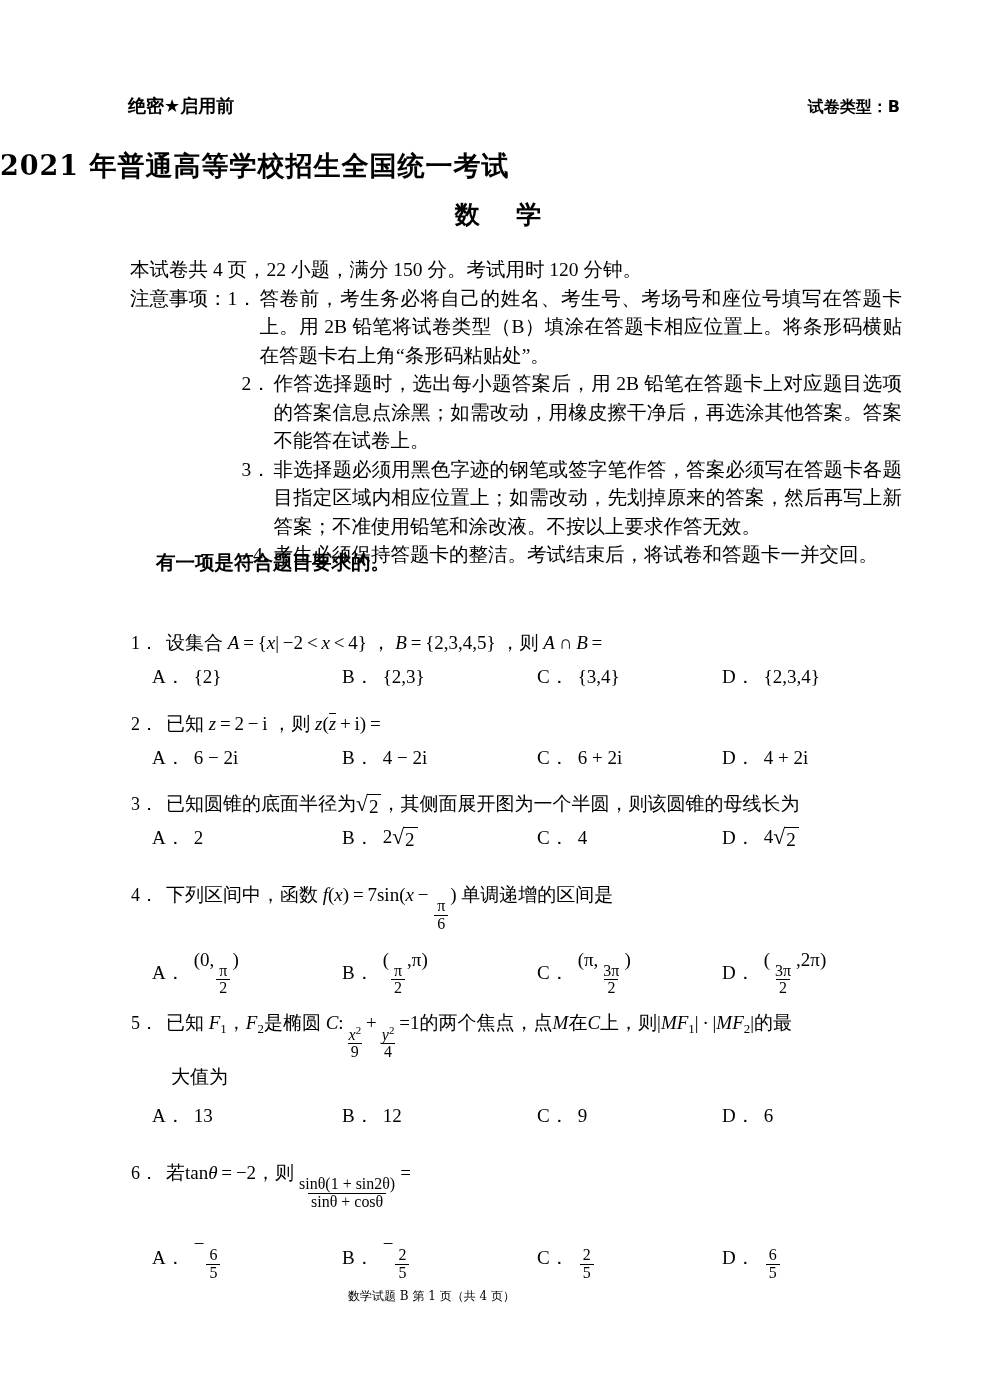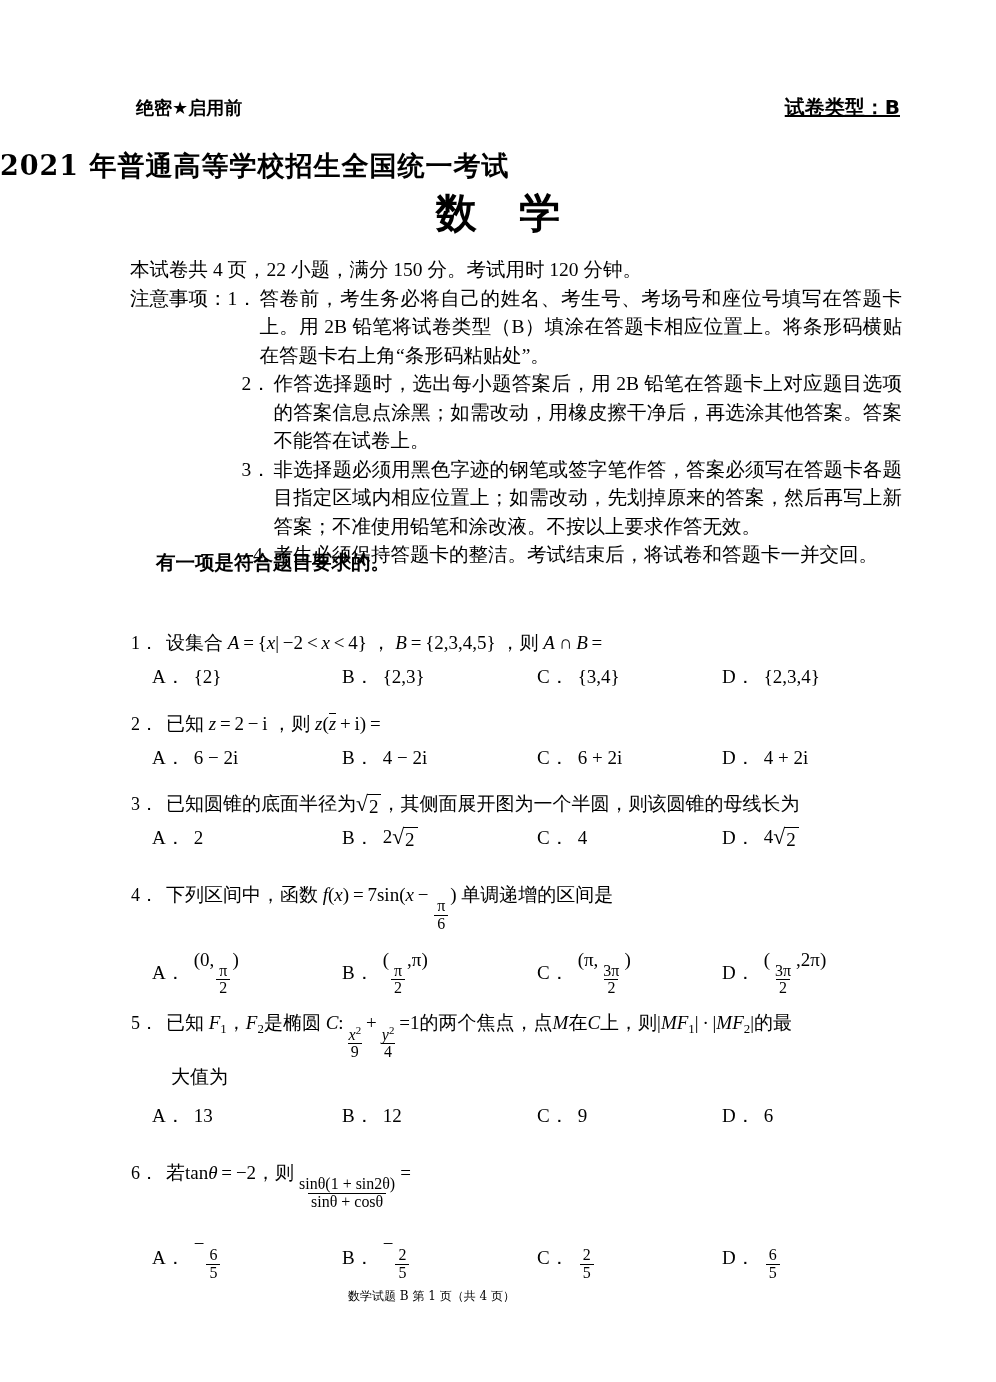--- a/index.html
+++ b/index.html
@@ -32,47 +32,45 @@
     width: 772px;
     display: flex;
     justify-content: space-between;
     align-items: baseline;
   }
   .secret {
     font-family: "DejaVu Sans", sans-serif;
     font-size: 18px;
     font-weight: 700;
     letter-spacing: 0px;
-    margin-left: 8px;
   }
   .papertype {
     font-family: "DejaVu Sans", sans-serif;
-    font-size: 20px;
+    font-size: 16px;
     font-weight: 700;
-    text-decoration: underline;
   }
 
   
   .maintitle {
     position: absolute;
     left: 0; top: 148px;
     width: 996px;
     text-align: left;
     font-family: "DejaVu Serif", serif;
     font-size: 27px;
     font-weight: 700;
     letter-spacing: 1px;
   }
   .subject {
     position: absolute;
-    left: 0; top: 186px;
+    left: 0; top: 198px;
     width: 996px;
     text-align: center;
     font-family: "DejaVu Serif", serif;
-    font-size: 41px;
+    font-size: 25px;
     font-weight: 700;
     letter-spacing: 14px;
     text-indent: 14px;
   }
 
   
   .notice {
     position: absolute;
     left: 130px;
     top: 256px;

